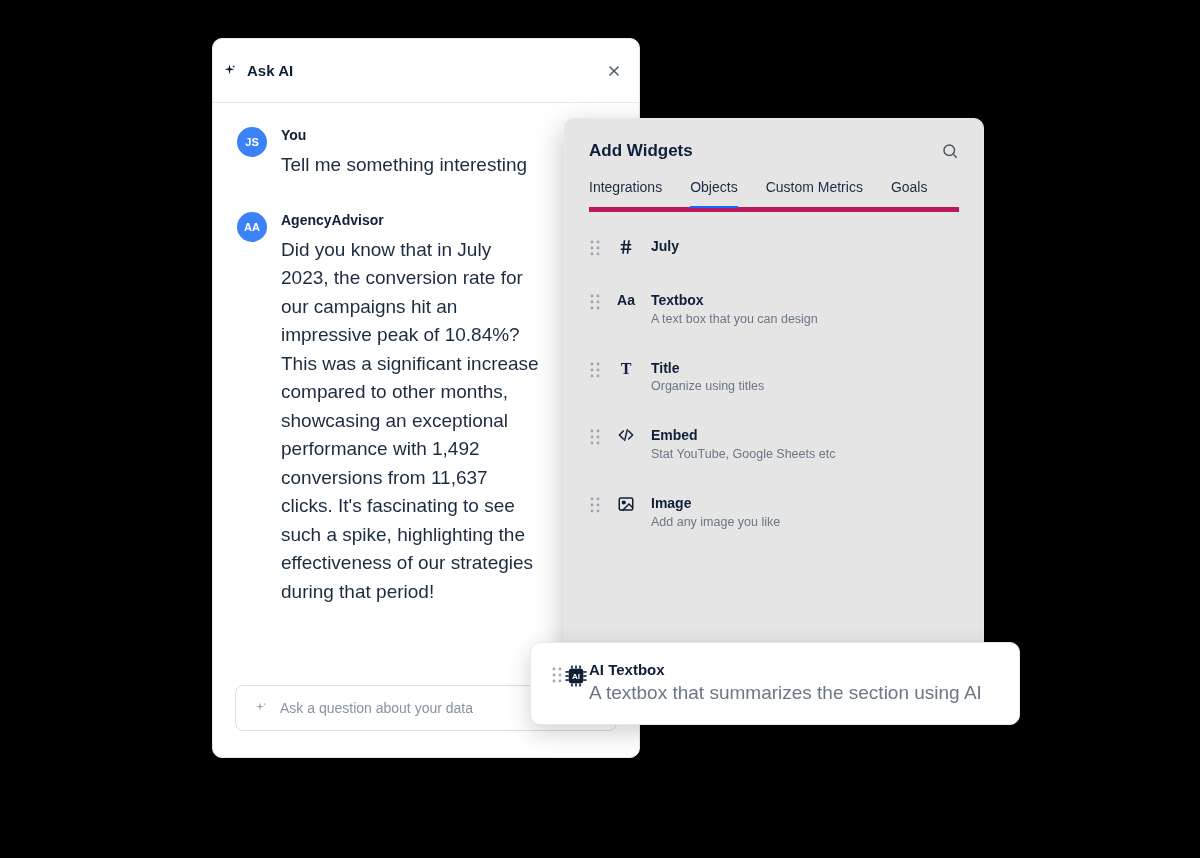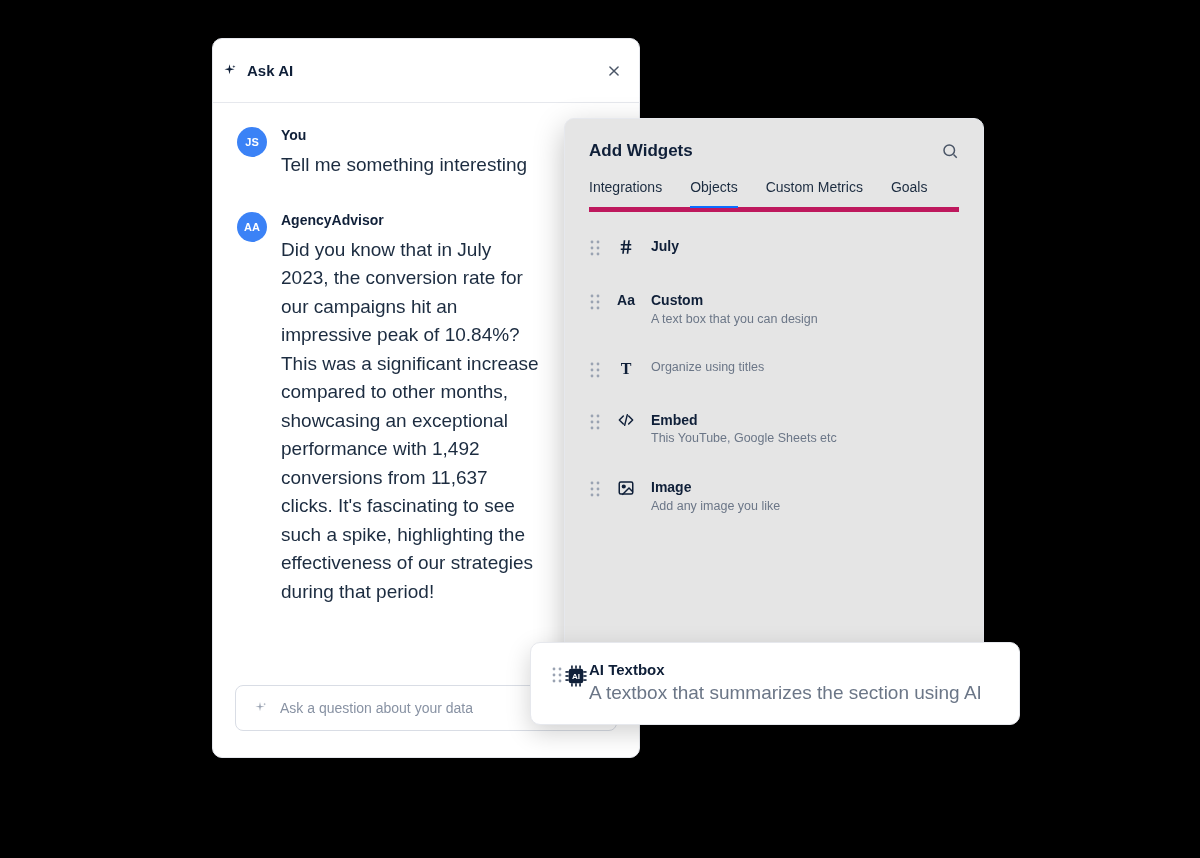--- a/index.html
+++ b/index.html
@@ -332,40 +332,41 @@
               <circle cx="8" cy="2" r="1.4"></circle>
               <circle cx="2" cy="8" r="1.4"></circle>
               <circle cx="8" cy="8" r="1.4"></circle>
               <circle cx="2" cy="14" r="1.4"></circle>
               <circle cx="8" cy="14" r="1.4"></circle>
             </g>
           </svg>
       </span>
       <span class="widget-icon" style="font-weight:700;font-size:14px;color:#0f1f38;">Aa</span>
       <div class="widget-text">
-        <div class="widget-label">Custom</div>
+        <div class="widget-label">Textbox</div>
         <div class="widget-desc">A text box that you can design</div>
       </div>
     </div>
 
     <div class="widget-item">
       <span class="drag-handle">
         <svg width="10" height="16" viewBox="0 0 10 16">
             <g fill="#9aa3b2">
               <circle cx="2" cy="2" r="1.4"></circle>
               <circle cx="8" cy="2" r="1.4"></circle>
               <circle cx="2" cy="8" r="1.4"></circle>
               <circle cx="8" cy="8" r="1.4"></circle>
               <circle cx="2" cy="14" r="1.4"></circle>
               <circle cx="8" cy="14" r="1.4"></circle>
             </g>
           </svg>
       </span>
       <span class="widget-icon" style="font-weight:700;font-size:16px;color:#0f1f38;font-family:Georgia,serif;">T</span>
       <div class="widget-text">
+        <div class="widget-label">Title</div>
         <div class="widget-desc">Organize using titles</div>
       </div>
     </div>
 
     <div class="widget-item">
       <span class="drag-handle">
         <svg width="10" height="16" viewBox="0 0 10 16">
             <g fill="#9aa3b2">
               <circle cx="2" cy="2" r="1.4"></circle>
               <circle cx="8" cy="2" r="1.4"></circle>
@@ -378,21 +379,21 @@
       </span>
       <span class="widget-icon">
         <svg width="20" height="16" viewBox="0 0 24 24" fill="none" stroke="#0f1f38" stroke-width="2.2" stroke-linecap="round" stroke-linejoin="round">
             <polyline points="16 18 22 12 16 6"></polyline>
             <polyline points="8 6 2 12 8 18"></polyline>
             <line x1="14" y1="4" x2="10" y2="20"></line>
           </svg>
       </span>
       <div class="widget-text">
         <div class="widget-label">Embed</div>
-        <div class="widget-desc">This YouTube, Google Sheets etc</div>
+        <div class="widget-desc">Stat YouTube, Google Sheets etc</div>
       </div>
     </div>
 
     <div class="widget-item">
       <span class="drag-handle">
         <svg width="10" height="16" viewBox="0 0 10 16">
             <g fill="#9aa3b2">
               <circle cx="2" cy="2" r="1.4"></circle>
               <circle cx="8" cy="2" r="1.4"></circle>
               <circle cx="2" cy="8" r="1.4"></circle>

